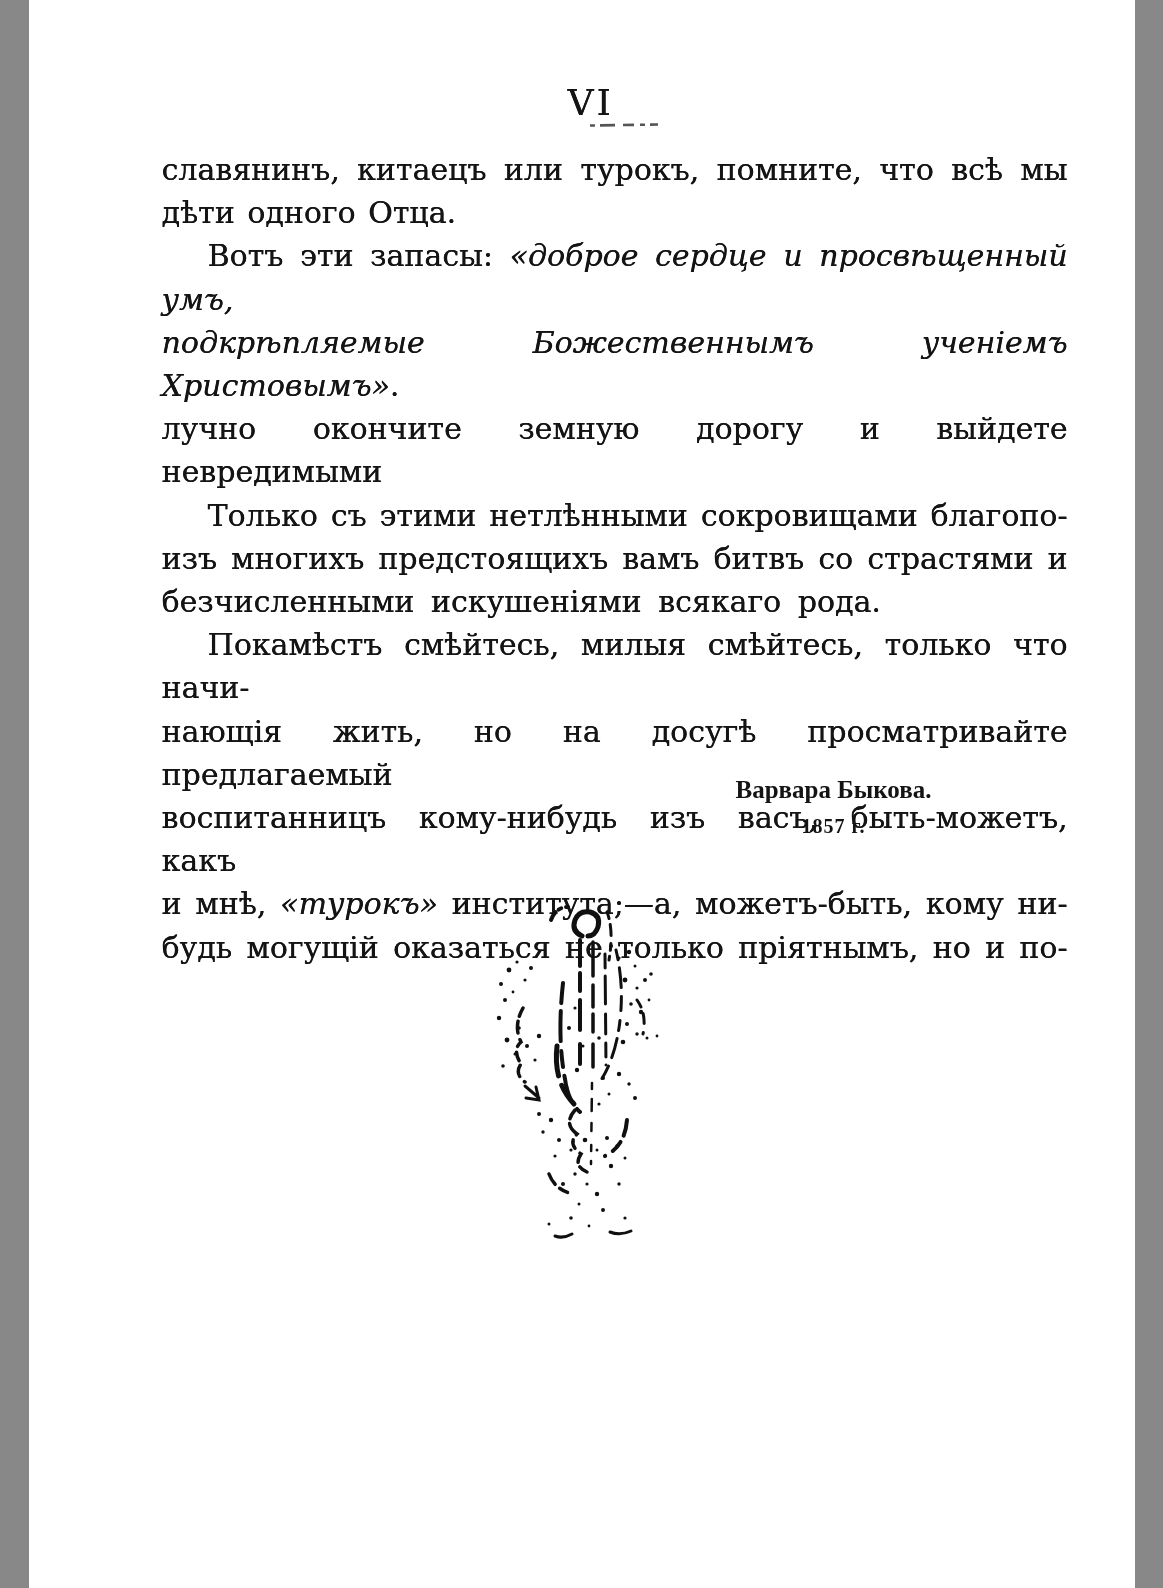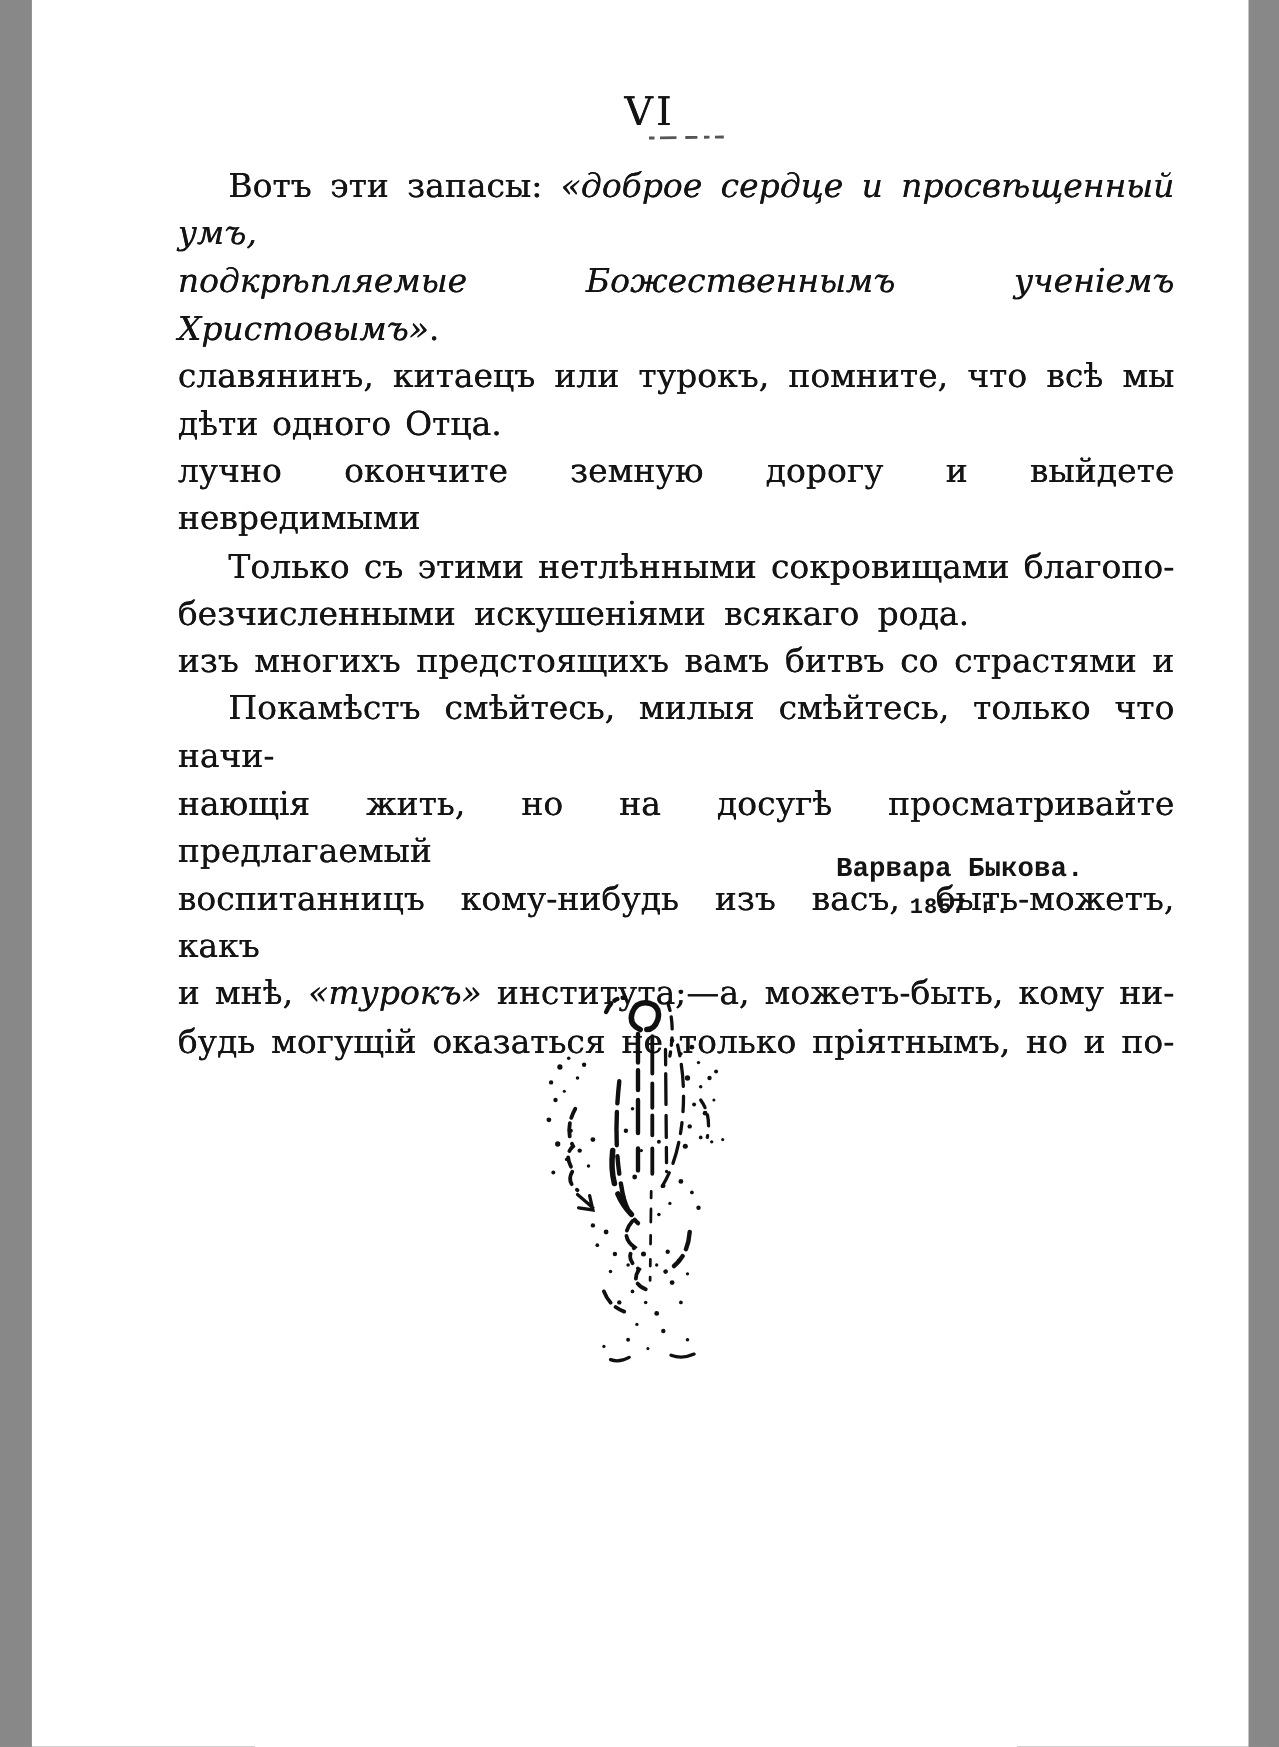--- a/index.html
+++ b/index.html
@@ -28,23 +28,23 @@
     text-shadow:0.3px 0 0 #141414;
   }
   .para{margin:0;padding:0;}
   .line{display:block;}
   .just{text-align:justify;text-align-last:justify;}
   .indent{text-indent:46px;}
   .it{font-style:italic;}
   .last-wide{word-spacing:7px;}
   
   .sig{
-    position:absolute;top:772px;left:724px;width:240px;
+    position:absolute;top:772px;left:685px;width:240px;
     text-align:center;
-    font-family:Liberation Mono, monospace;
+    font-family:Liberation Serif, serif;
     font-weight:bold;
     line-height:36px;
   }
   .sig .name{font-size:25px;display:block;}
   .sig .year{font-size:20px;display:block;letter-spacing:1px;}
   
   .ornament{position:absolute;left:450px;top:888px;}
 </style>
 </head>
 <body>
@@ -52,34 +52,34 @@
 <div class="page">
 
   <div class="pagenum">VI</div>
   <svg class="head-dashes" width="70" height="8" viewBox="0 0 70 8">
     <line x1="1" y1="4.5" x2="69" y2="3.5" stroke="#2b2b2b" stroke-width="2.6" stroke-dasharray="5 5 15 8 11 6"></line>
   </svg>
 
   <main class="textblock">
 
     <p class="para">
+      <span class="line just">славянинъ, китаецъ или турокъ, помните, что всѣ мы</span>
+      <span class="line">дѣти одного Отца.</span>
+    </p>
+
+    <p class="para">
       <span class="line just indent"><span>Вотъ эти запасы: </span><span class="it">«доброе сердце и просвѣщенный умъ,</span></span>
       <span class="line just"><span class="it">подкрѣпляемые Божественнымъ ученіемъ Христовымъ»</span><span>.</span></span>
     </p>
 
     <p class="para">
-      <span class="line just">славянинъ, китаецъ или турокъ, помните, что всѣ мы</span>
-      <span class="line">дѣти одного Отца.</span>
-    </p>
-
-    <p class="para">
       <span class="line just">лучно окончите земную дорогу и выйдете невредимыми</span>
       <span class="line just indent">Только съ этими нетлѣнными сокровищами благопо-</span>
+      <span class="line just">изъ многихъ предстоящихъ вамъ битвъ со страстями и</span>
       <span class="line last-wide">безчисленными искушеніями всякаго рода.</span>
-      <span class="line just">изъ многихъ предстоящихъ вамъ битвъ со страстями и</span>
     </p>
 
     <p class="para">
       <span class="line just indent">Покамѣстъ смѣйтесь, милыя смѣйтесь, только что начи-</span>
       <span class="line just">нающія жить, но на досугѣ просматривайте предлагаемый</span>
       <span class="line just">воспитанницъ кому-нибудь изъ васъ, быть-можетъ, какъ</span>
       <span class="line just"><span>и мнѣ, </span><span class="it">«турокъ»</span><span> института;—а, можетъ-быть, кому ни-</span></span>
       <span class="line just">будь могущій оказаться не только пріятнымъ, но и по-</span>
     </p>
 

